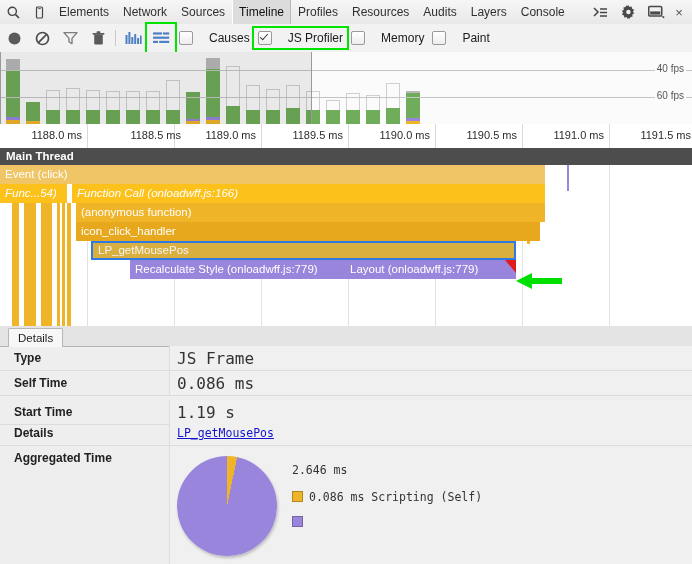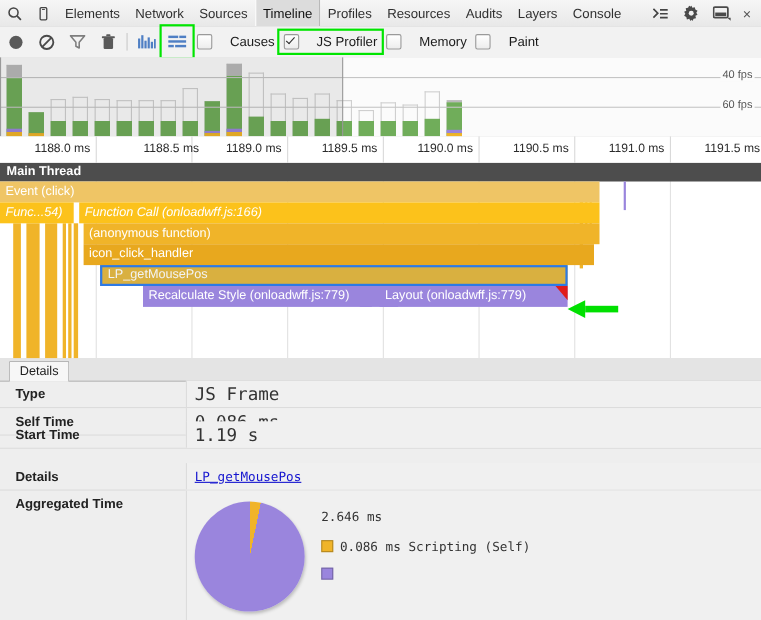--- a/index.html
+++ b/index.html
@@ -476,21 +476,21 @@
           <div class="dvalcol">
             <div class="dvalue">JS Frame</div>
           </div>
         </div>
         <div class="drow" style="top: 45px; height: 25px;">
           <div class="dlabel">Self Time</div>
           <div class="dvalcol">
             <div class="dvalue">0.086 ms</div>
           </div>
         </div>
-        <div class="drow" style="top: 57px; height: 25px; padding-left: 37px;">
+        <div class="drow" style="top: 74px; height: 25px; padding-left: 37px;">
           <div class="dlabel">Start Time</div>
           <div class="dvalcol">
             <div class="dvalue">1.19 s</div>
           </div>
         </div>
         <div class="drow" style="top: 95px; height: 25px;">
           <div class="dlabel">Details</div>
           <div class="dvalcol">
             <a class="dlink" href="#">LP_getMousePos</a>
           </div>

